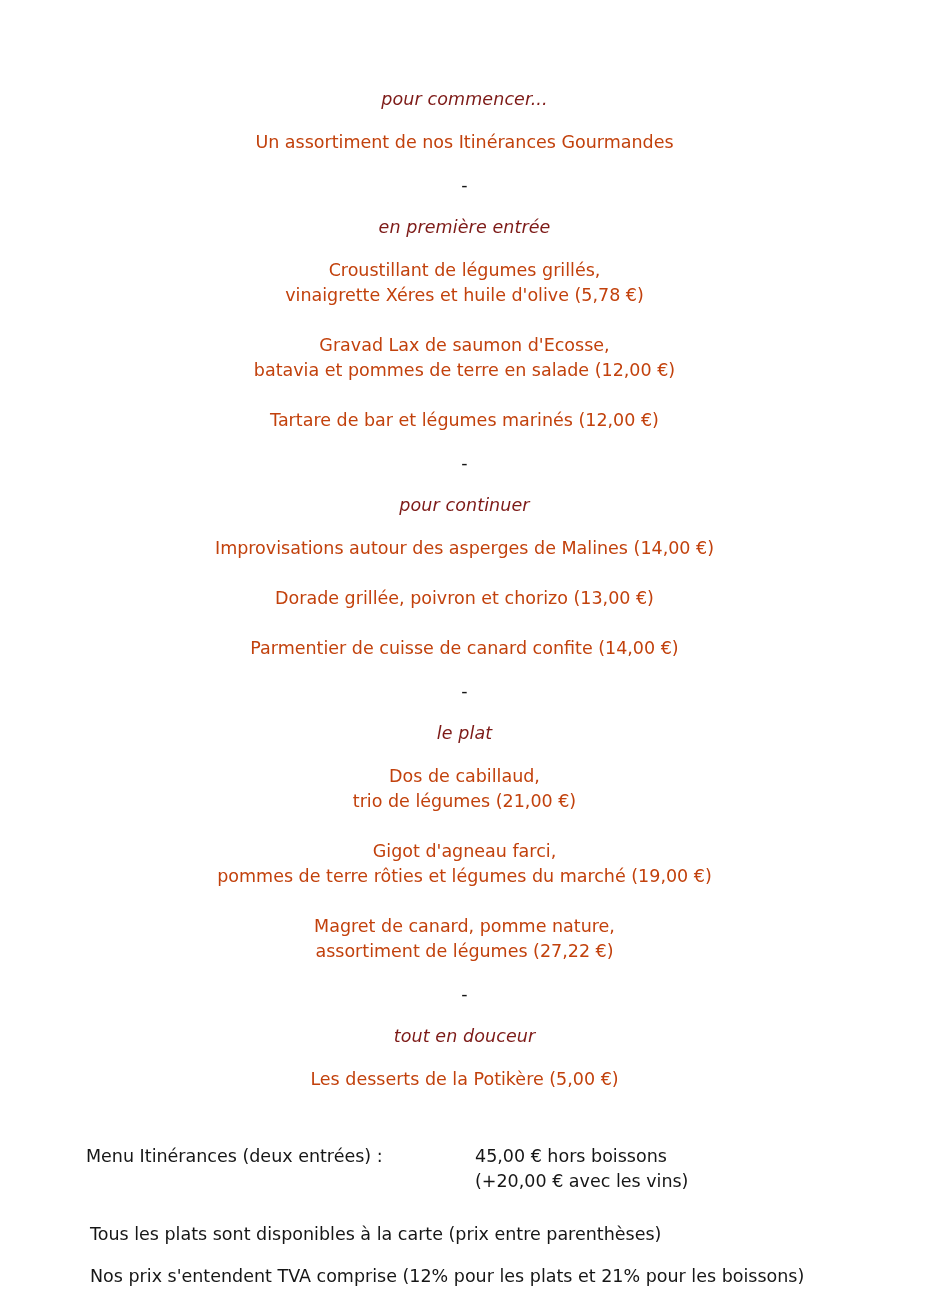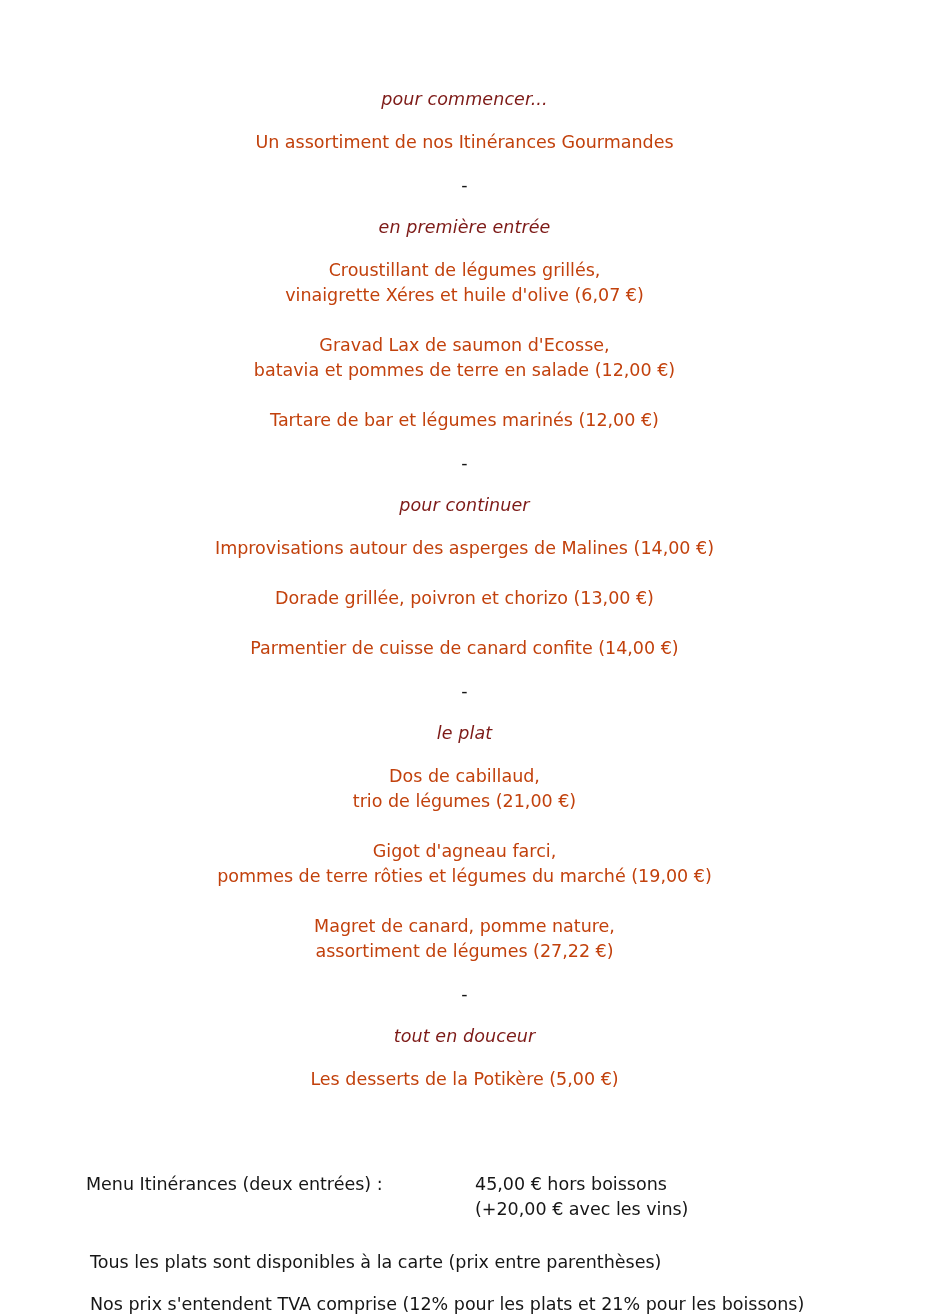--- a/index.html
+++ b/index.html
@@ -50,21 +50,21 @@
     margin: 0;
     letter-spacing: 0;
   }
   
   .gap-head-to-first { height: 20px; }
   .gap-item { height: 25px; }
   .gap-to-sep { height: 19px; }
   .gap-sep-to-head { height: 20px; }
 
   .pricing {
-    margin-top: 80px;
+    margin-top: 52px;
     padding-left: 86px;
     text-align: left;
     font-size: 17.5px;
     line-height: 25px;
   }
   .price-row {
     display: flex;
     align-items: flex-start;
   }
   .price-label {
@@ -107,21 +107,21 @@
       <span class="dish-line">Un assortiment de nos Itinérances Gourmandes</span>
     </p>
     <div class="gap-to-sep"></div>
     <p class="separator">-</p>
     <div class="gap-sep-to-head"></div>
 
     <p class="section-head">en première entrée</p>
     <div class="gap-head-to-first"></div>
     <p class="dish">
       <span class="dish-line">Croustillant de légumes grillés,</span>
-      <span class="dish-line">vinaigrette Xéres et huile d'olive (6,07 €)</span>
+      <span class="dish-line">vinaigrette Xéres et huile d'olive (5,78 €)</span>
     </p>
     <div class="gap-item"></div>
     <p class="dish">
       <span class="dish-line">Gravad Lax de saumon d'Ecosse,</span>
       <span class="dish-line">batavia et pommes de terre en salade (12,00 €)</span>
     </p>
     <div class="gap-item"></div>
     <p class="dish">
       <span class="dish-line">Tartare de bar et légumes marinés (12,00 €)</span>
     </p>

